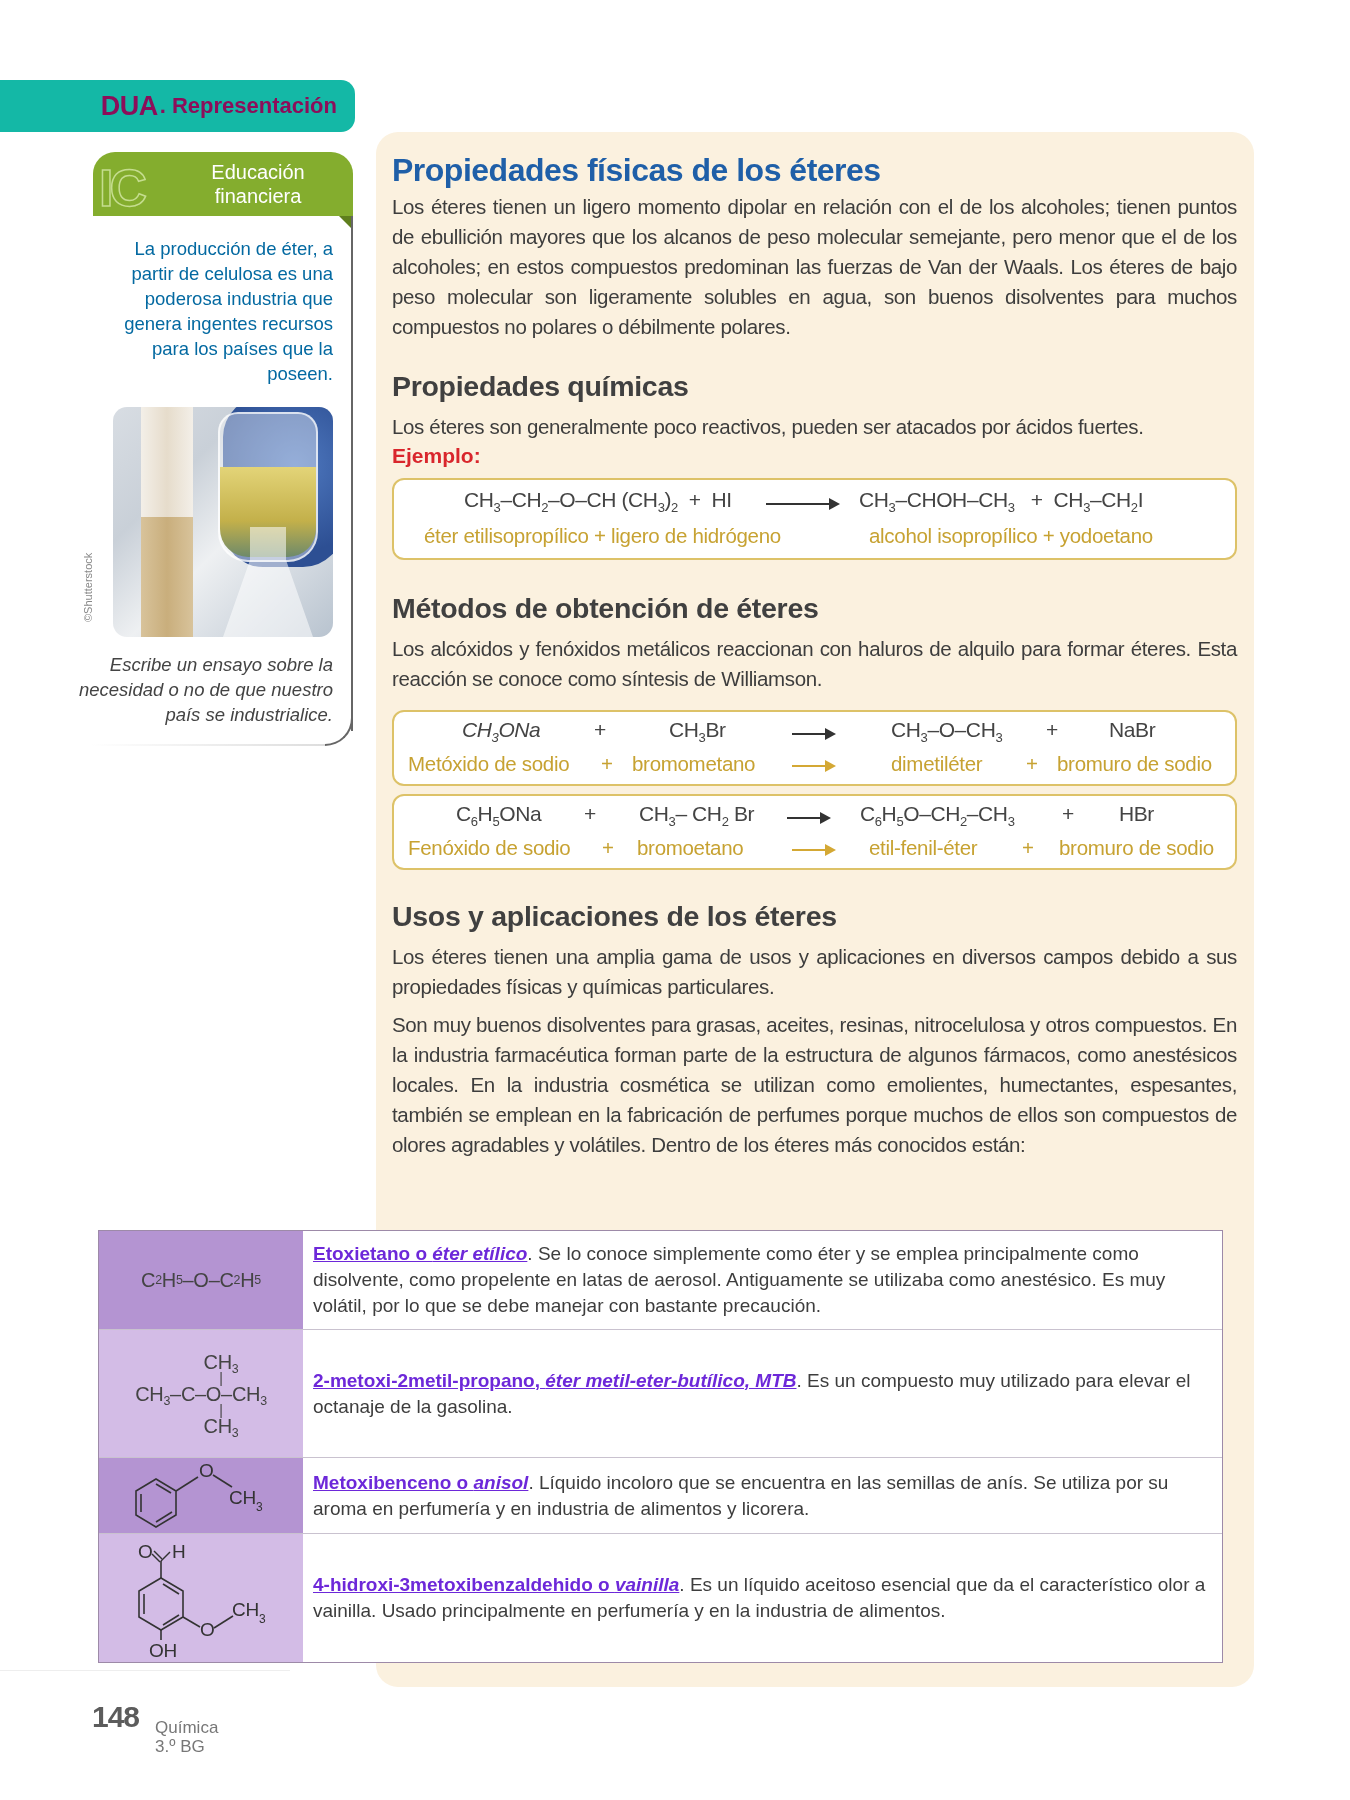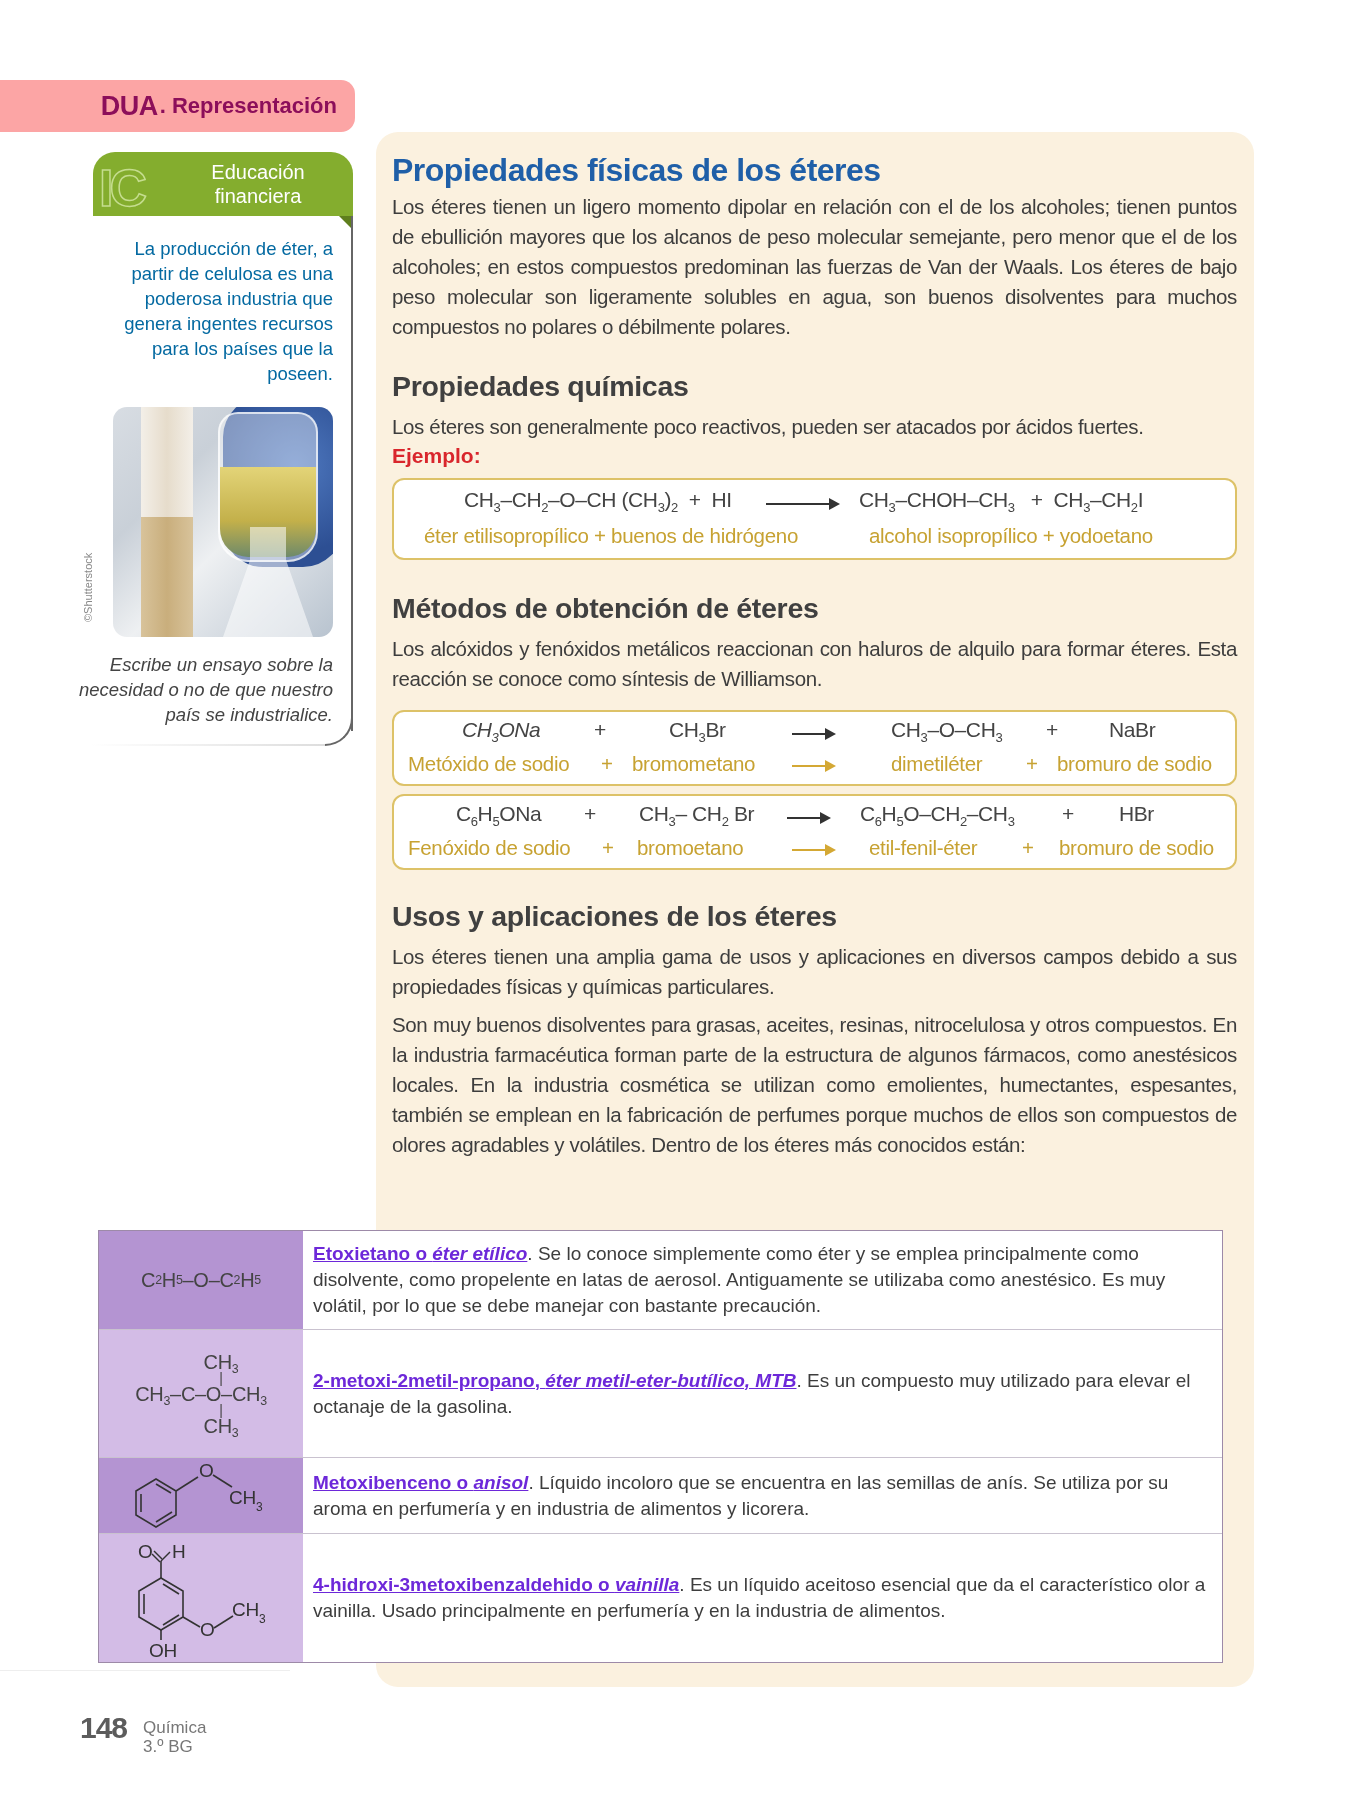--- a/index.html
+++ b/index.html
@@ -3,21 +3,21 @@
   <meta charset="utf-8">
   <style>
     * { box-sizing: border-box; margin: 0; padding: 0; }
     html, body { width: 1350px; height: 1800px; background: #ffffff; overflow: hidden; }
     body { position: relative; font-family: "Liberation Sans", sans-serif; color: #3a3a3a; }
 
     .sub { font-size: 0.62em; vertical-align: -0.35em; line-height: 0; }
 
     
     .dua-banner { position: absolute; left: 0; top: 80px; width: 355px; height: 52px;
-      background: #fca5a5; border-radius: 0 14px 14px 0; display: flex; align-items: center; justify-content: flex-end; padding-right: 18px; }
+      background: #14b8a6; border-radius: 0 14px 14px 0; display: flex; align-items: center; justify-content: flex-end; padding-right: 18px; }
     .dua-banner .dua { color: #8c0e5a; font-weight: bold; font-size: 27px; letter-spacing: -0.5px; }
     .dua-banner .rep { color: #8c0e5a; font-weight: bold; font-size: 22px; margin-left: 2px; }
 
     
     .sidebar { position: absolute; left: 90px; top: 152px; width: 263px; height: 595px; }
     .edu-header { position: absolute; left: 3px; top: 0; width: 260px; height: 64px; background: #84ad2e;
       border-radius: 22px 22px 0 0; }
     .edu-header .ic { position: absolute; left: 6px; top: 10px; font-size: 52px; line-height: 52px; font-weight: bold;
       color: transparent; -webkit-text-stroke: 1.5px #c5dd8f; letter-spacing: -4px; }
     .edu-header .title { position: absolute; left: 90px; top: 8px; width: 150px; text-align: center; color: #ffffff;
@@ -58,21 +58,21 @@
     .ether-table { position: absolute; left: 98px; top: 1230px; width: 1125px; border: 1.5px solid #9d8aa8; background: #fff; }
     .trow { display: flex; border-bottom: 1.5px solid #c9c2cf; }
     .trow:last-child { border-bottom: none; }
     .formula-cell { width: 204px; flex-shrink: 0; display: flex; align-items: center; justify-content: center; color: #444; font-size: 20px; letter-spacing: -0.3px; position: relative; }
     .dark { background: #b494d2; }
     .light { background: #d3bce6; }
     .desc-cell { flex: 1; padding: 8px 10px; font-size: 19px; line-height: 26px; color: #3d3d3d; display: flex; align-items: center; }
     .desc-cell b { color: #6d28d9; text-decoration: underline; }
 
     
-    .footer { position: absolute; left: 80px; top: 1700px; display: flex; align-items: center; }
+    .footer { position: absolute; left: 92px; top: 1700px; display: flex; align-items: flex-start; }
     .page-num { font-size: 30px; font-weight: bold; color: #5c5c5c; letter-spacing: -1px; }
     .footer-sub { margin-left: 16px; font-size: 17px; line-height: 19px; color: #777; margin-top: 18px; }
     .footer-line { position: absolute; left: 0; top: 1670px; width: 290px; height: 1px; background: #eee; }
   </style>
 </head>
 <body>
 
 <div class="dua-banner">
   <span class="dua">DUA</span>
   <span class="rep">. Representación</span>
@@ -110,21 +110,21 @@
   <p class="para" style="margin-top:2px;">Los éteres tienen un ligero momento dipolar en relación con el de los alcoholes; tienen puntos de ebullición mayores que los alcanos de peso molecular semejante, pero menor que el de los alcoholes; en estos compuestos predominan las fuerzas de Van der Waals. Los éteres de bajo peso molecular son ligeramente solubles en agua, son buenos disolventes para muchos compuestos no polares o débilmente polares.</p>
 
   <h2 class="h-orange" style="margin-top:26px;">Propiedades químicas</h2>
   <p class="para" style="margin-top:8px;">Los éteres son generalmente poco reactivos, pueden ser atacados por ácidos fuertes.</p>
   <div class="ejemplo">Ejemplo:</div>
 
   <div class="eq-box" style="margin-top:8px; height:82px;">
     <div class="eq-row" style="left:70px; top:8px;">CH<span class="sub">3</span>–CH<span class="sub">2</span>–O–CH (CH<span class="sub">3</span>)<span class="sub">2</span> &nbsp;+ &nbsp;HI</div>
     <span class="arrow-dark" style="left:372px; top:23px; width:72px;"></span>
     <div class="eq-row" style="left:465px; top:8px;">CH<span class="sub">3</span>–CHOH–CH<span class="sub">3</span> &nbsp;&nbsp;+ &nbsp;CH<span class="sub">3</span>–CH<span class="sub">2</span>I</div>
-    <div class="eq-name" style="left:30px; top:44px;">éter etilisopropílico + buenos de hidrógeno</div>
+    <div class="eq-name" style="left:30px; top:44px;">éter etilisopropílico + ligero de hidrógeno</div>
     <div class="eq-name" style="left:475px; top:44px;">alcohol isopropílico + yodoetano</div>
   </div>
 
   <h2 class="h-orange" style="margin-top:30px;">Métodos de obtención de éteres</h2>
   <p class="para" style="margin-top:8px;">Los alcóxidos y fenóxidos metálicos reaccionan con haluros de alquilo para formar éteres. Esta reacción se conoce como síntesis de Williamson.</p>
 
   <div class="eq-box" style="margin-top:16px; height:76px;">
     <div class="eq-row" style="left:68px; top:6px;font-style:italic;">CH<span class="sub">3</span>ONa</div>
     <div class="eq-row" style="left:200px; top:6px;">+</div>
     <div class="eq-row" style="left:275px; top:6px;">CH<span class="sub">3</span>Br</div>

